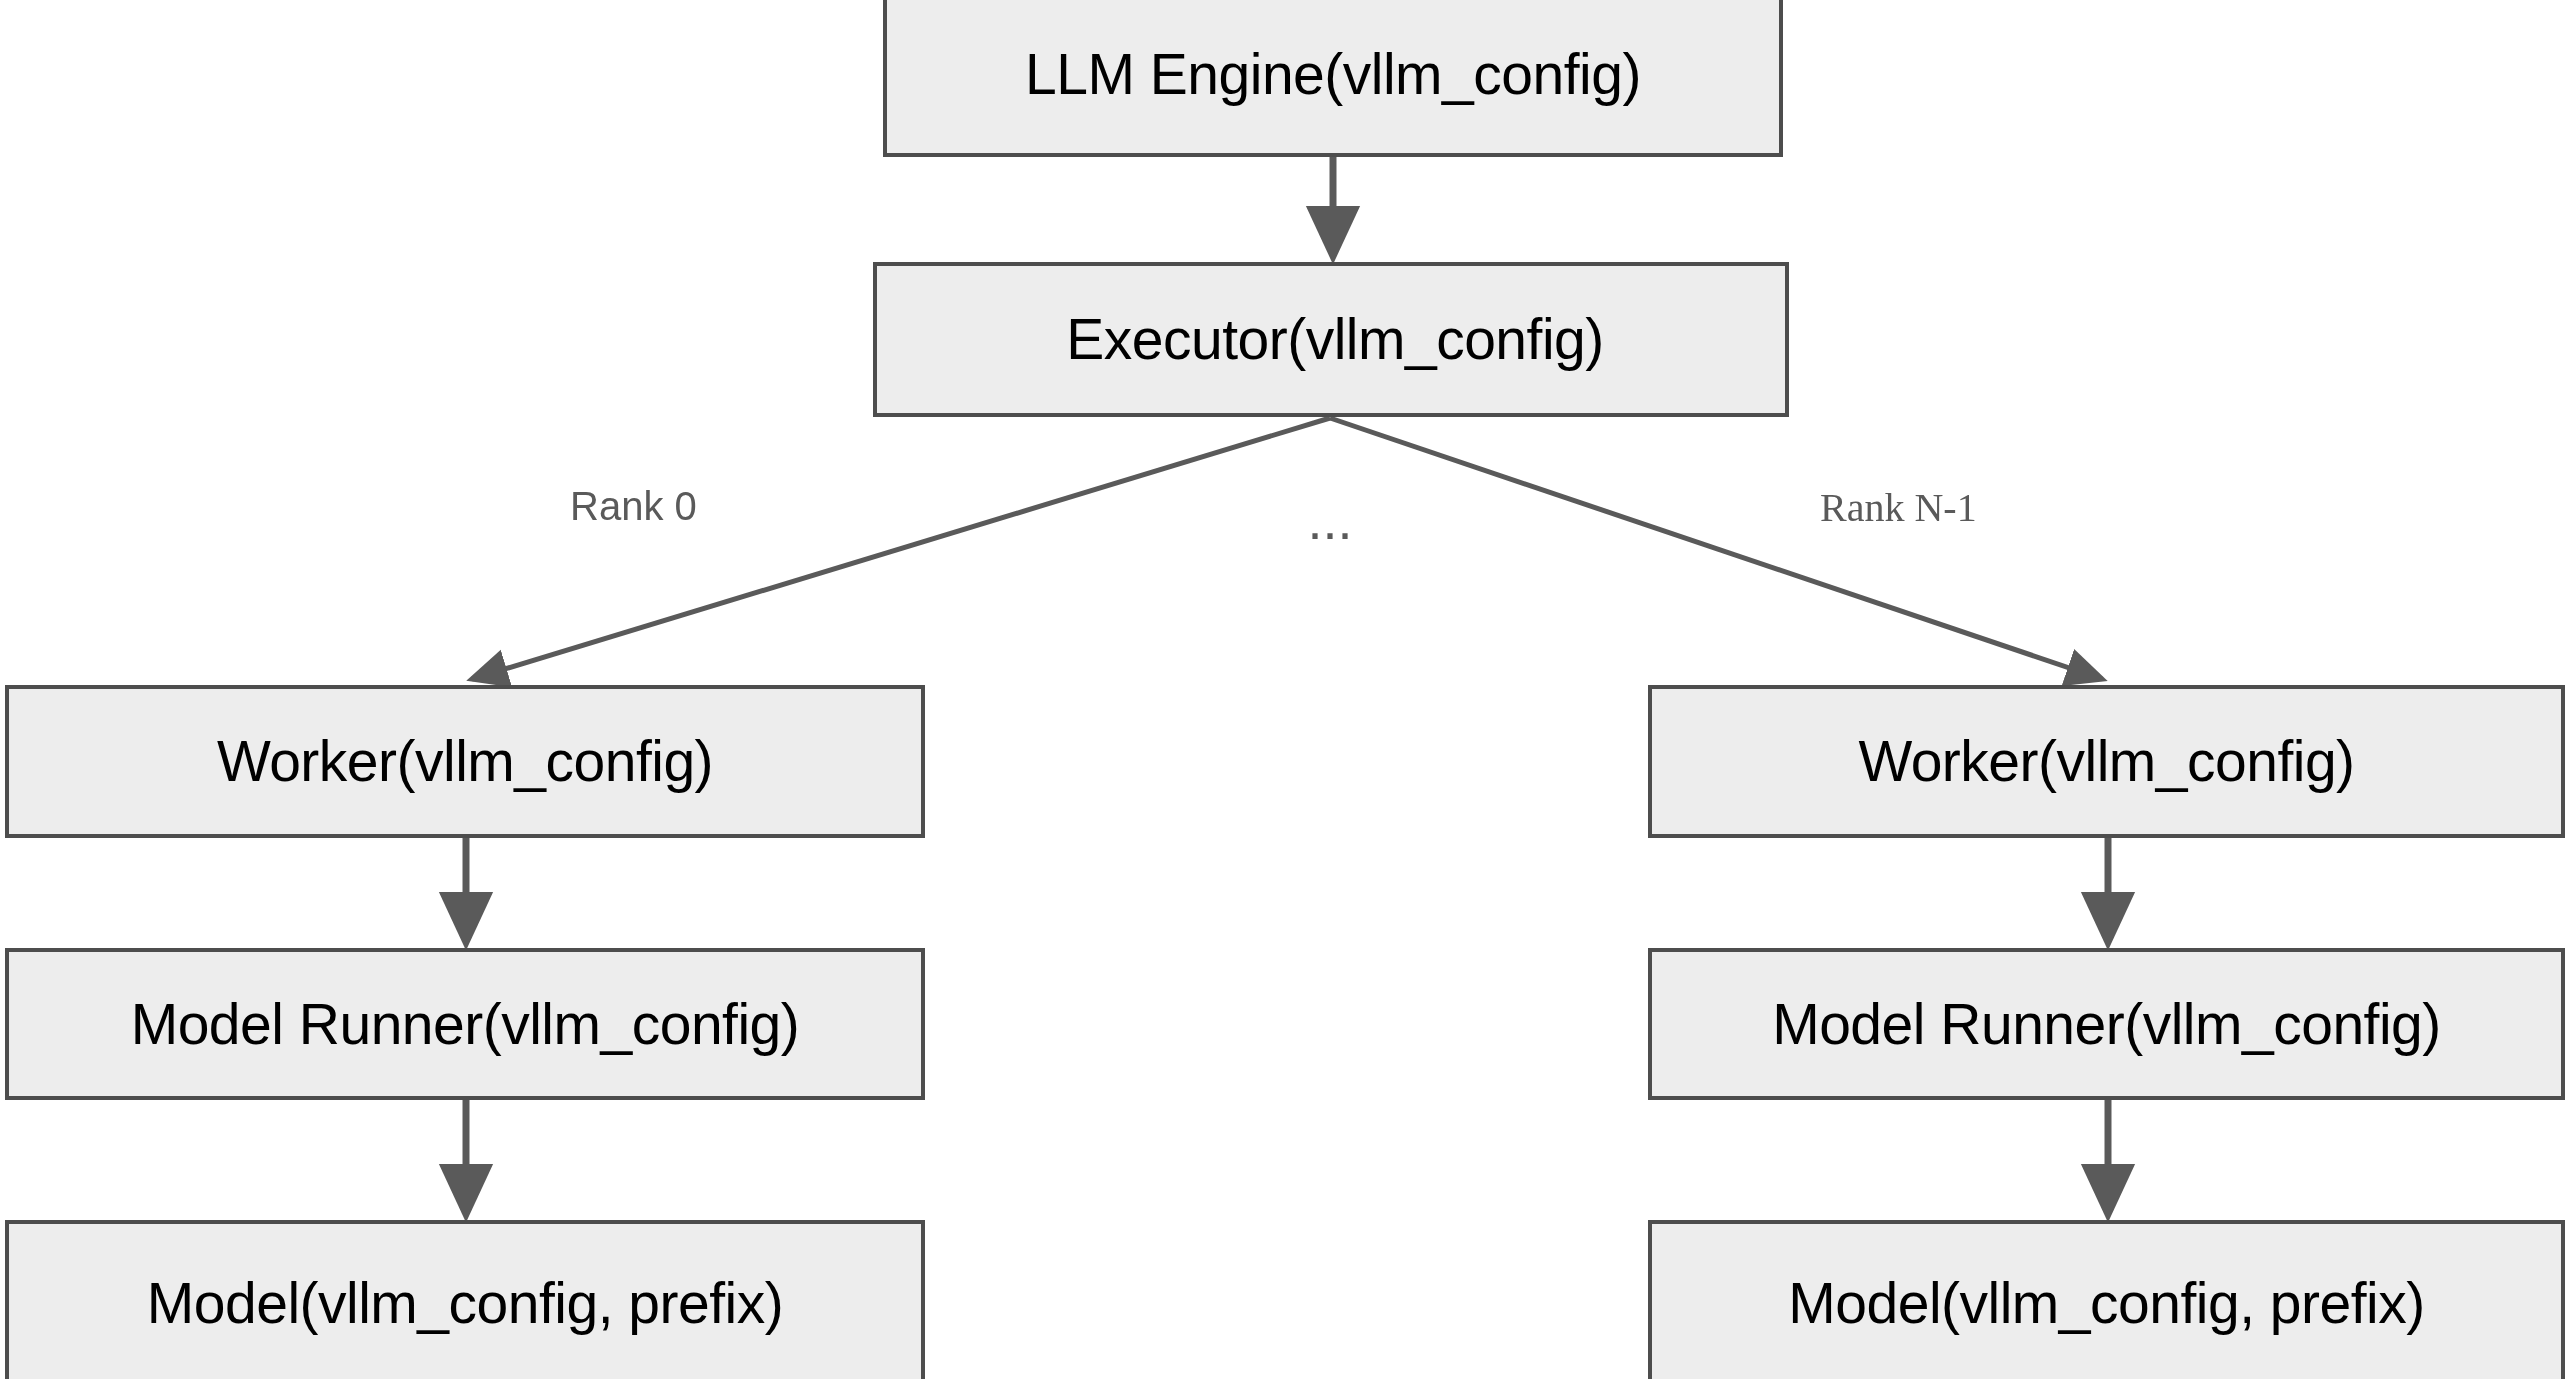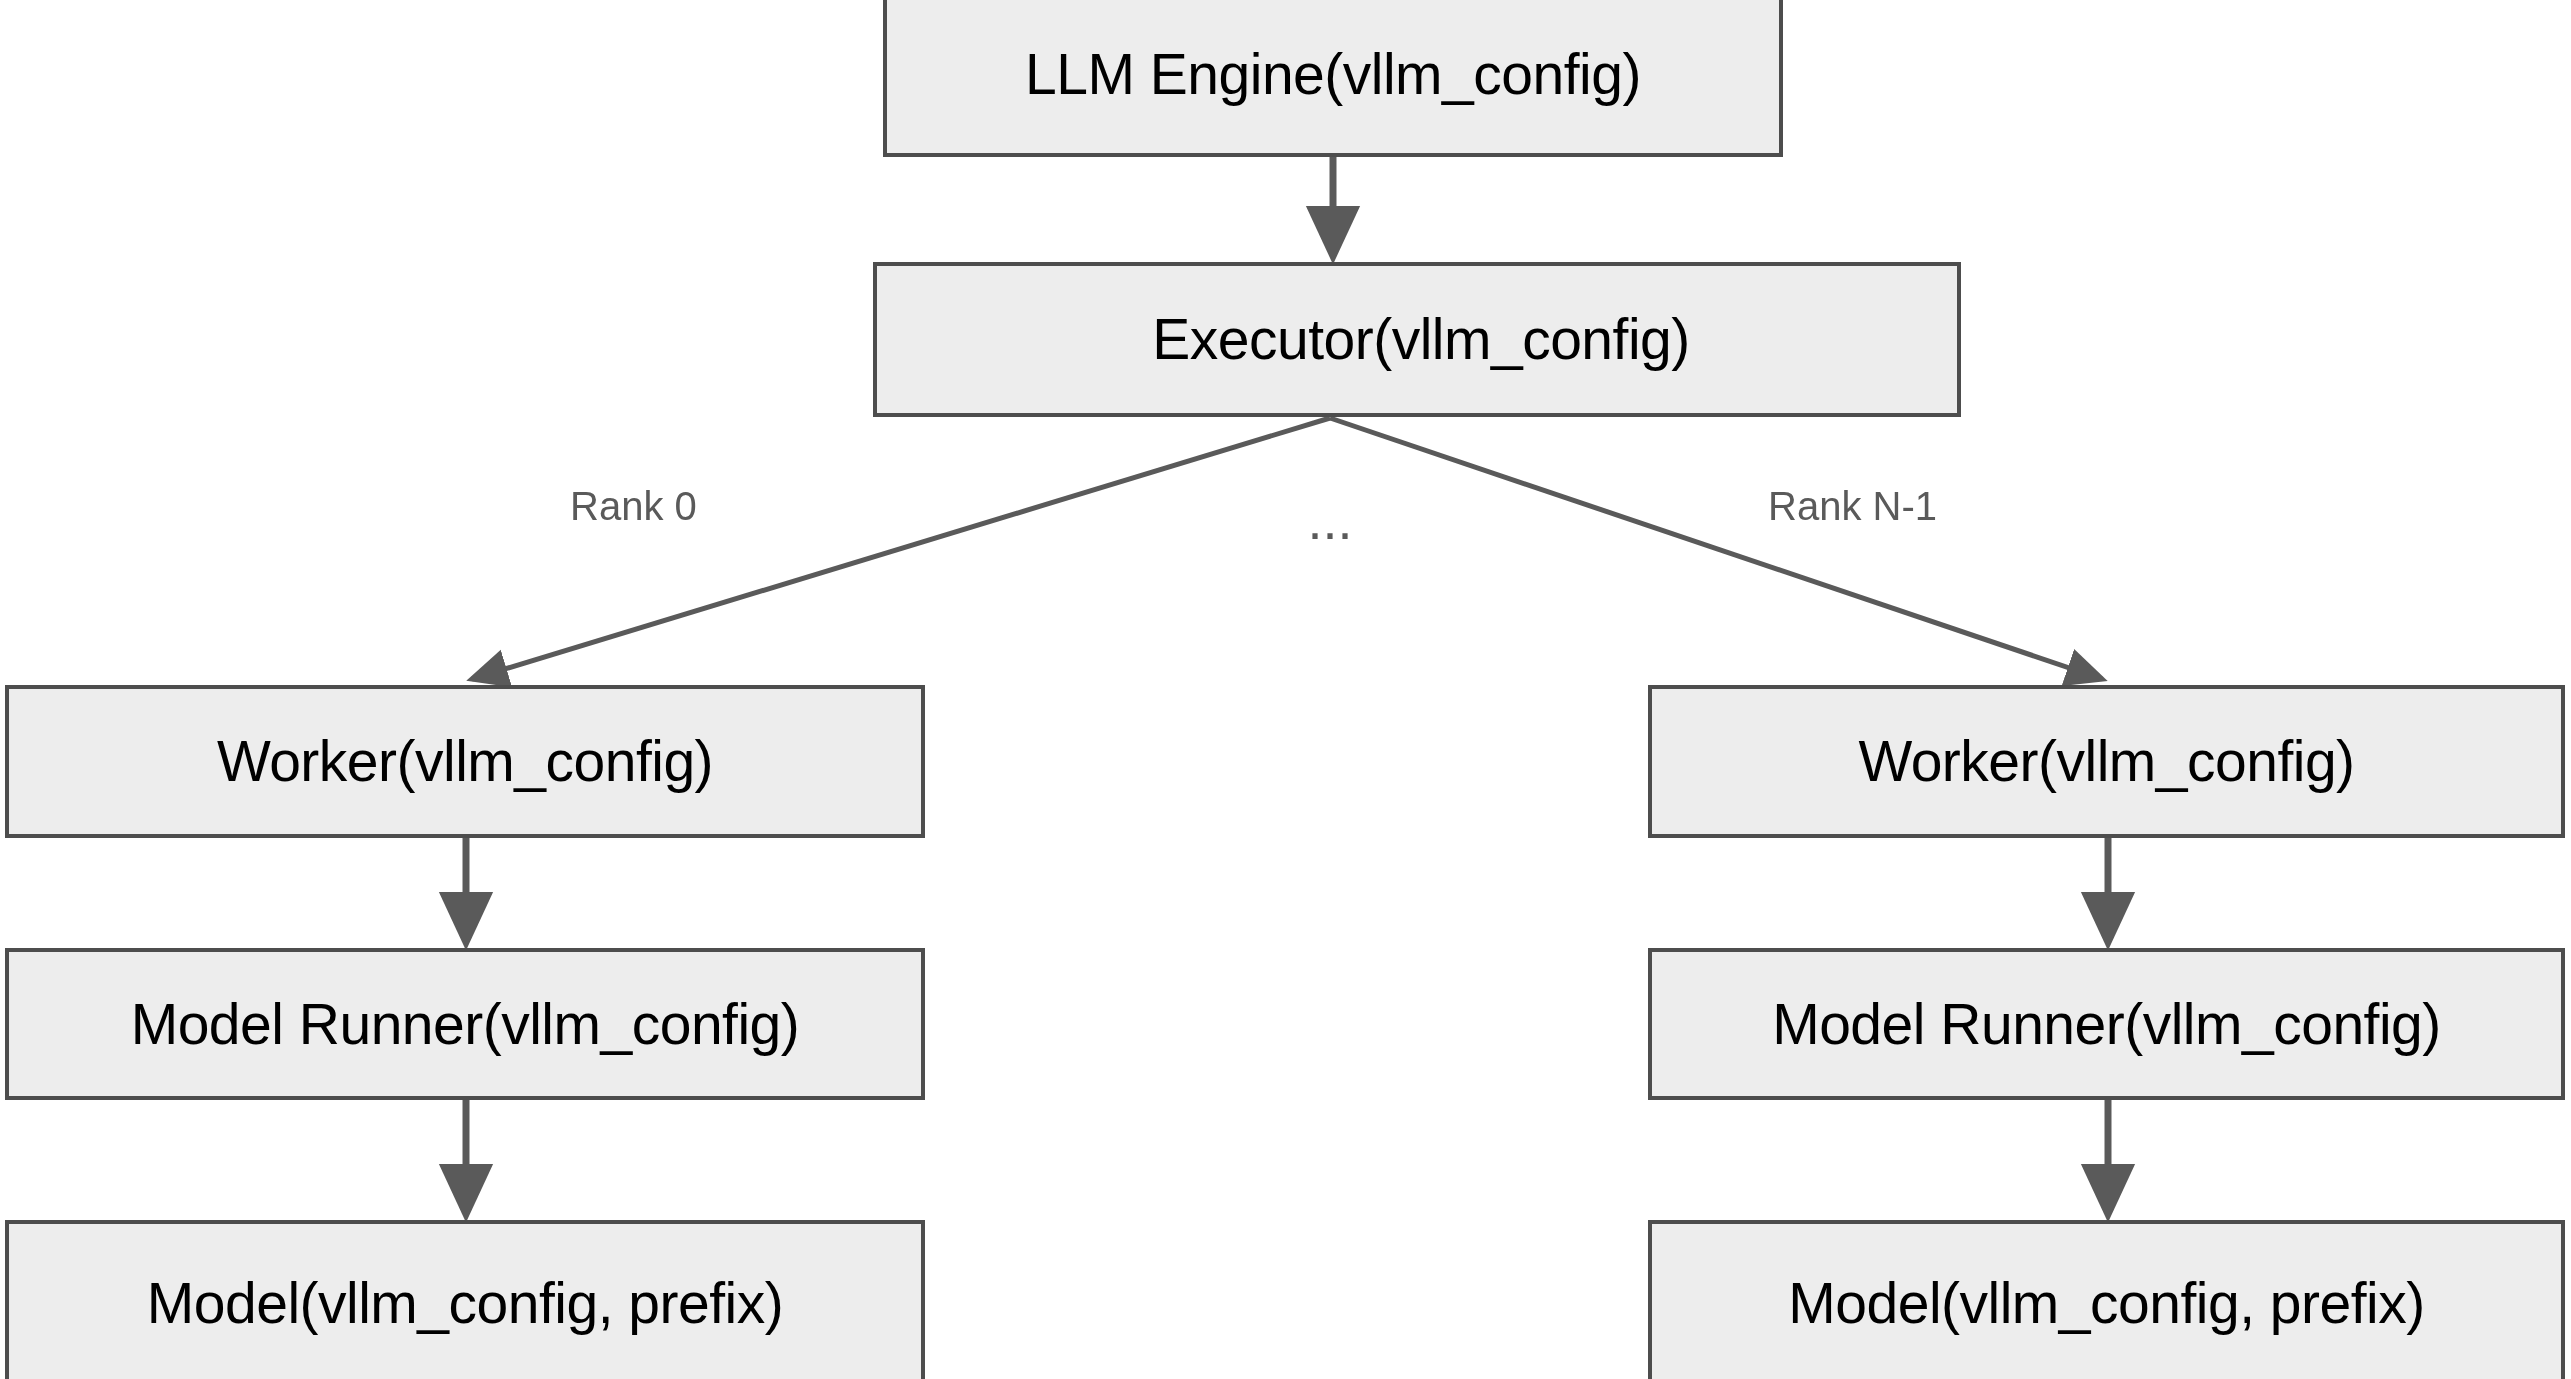--- a/index.html
+++ b/index.html
@@ -51,33 +51,33 @@
   svg.edges {
     position: absolute;
     left: 0;
     top: 0;
     width: 2571px;
     height: 1379px;
     pointer-events: none;
   }
   
   #node-llm-engine    { left: 883px;  top: -8px;   width: 900px; height: 165px; }
-  #node-executor      { left: 873px;  top: 262px;  width: 1088px; height: 155px; padding-left: 8px; }
+  #node-executor      { left: 873px;  top: 262px;  width: 916px; height: 155px; padding-left: 8px; }
 
   #node-worker-0      { left: 5px;    top: 685px;  width: 920px; height: 153px; }
   #node-runner-0      { left: 5px;    top: 948px;  width: 920px; height: 152px; }
   #node-model-0       { left: 5px;    top: 1220px; width: 920px; height: 167px; }
 
   #node-worker-n      { left: 1648px; top: 685px;  width: 917px; height: 153px; }
   #node-runner-n      { left: 1648px; top: 948px;  width: 917px; height: 152px; }
   #node-model-n       { left: 1648px; top: 1220px; width: 917px; height: 167px; }
 
   #label-rank-0       { left: 570px;  top: 484px;  width: 300px; }
   #label-ellipsis     { left: 1230px; top: 512px;  width: 200px; }
-  #label-rank-n       { left: 1768px; top: 484px;  width: 300px; }
+  #label-rank-n       { left: 1820px; top: 484px;  width: 300px; font-family: Liberation Serif, serif; }
 </style>
 </head>
 <body>
 
 <div id="canvas">
 
   <svg class="edges" viewBox="0 0 2571 1379" xmlns="http://www.w3.org/2000/svg">
     <defs>
       <marker id="arrowhead" markerWidth="9" markerHeight="9" refX="7.2" refY="4.5" orient="auto" markerUnits="strokeWidth">
         <path d="M0,0.6 L8.4,4.5 L0,8.4 z" fill="#5a5a5a"></path>

